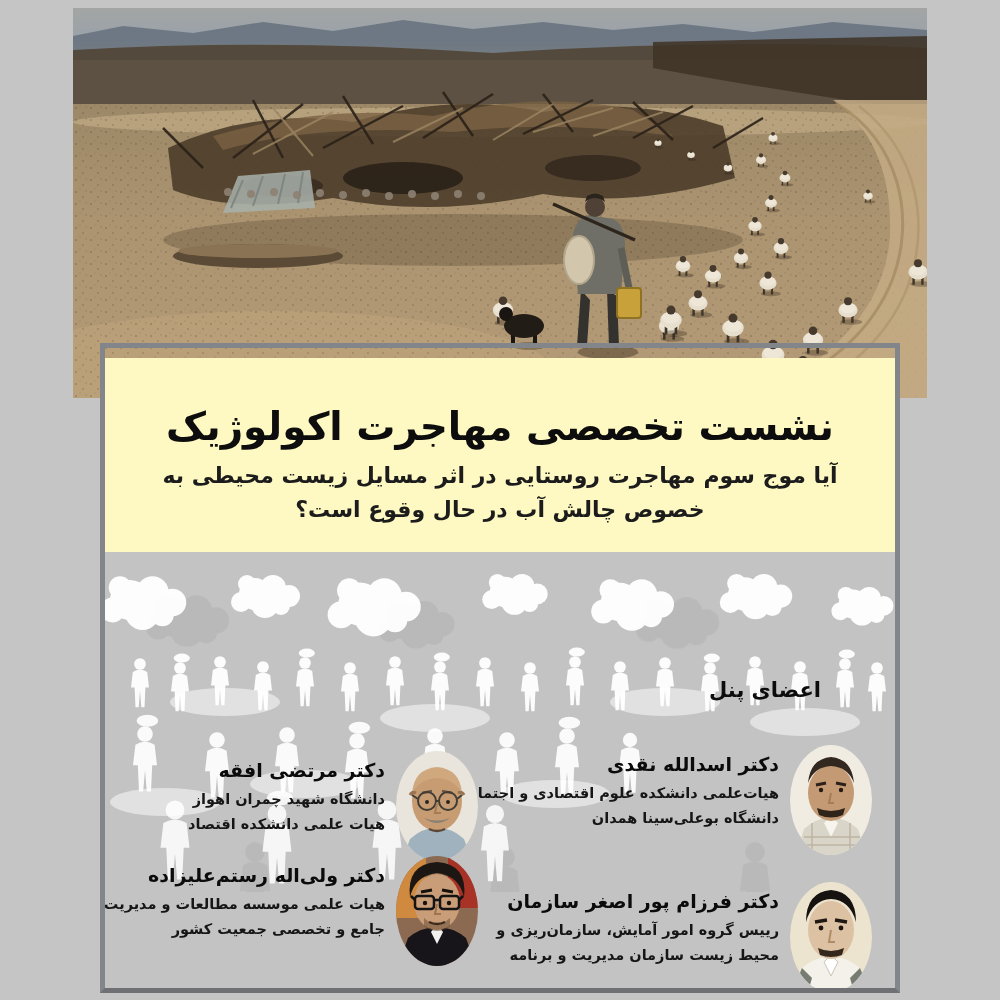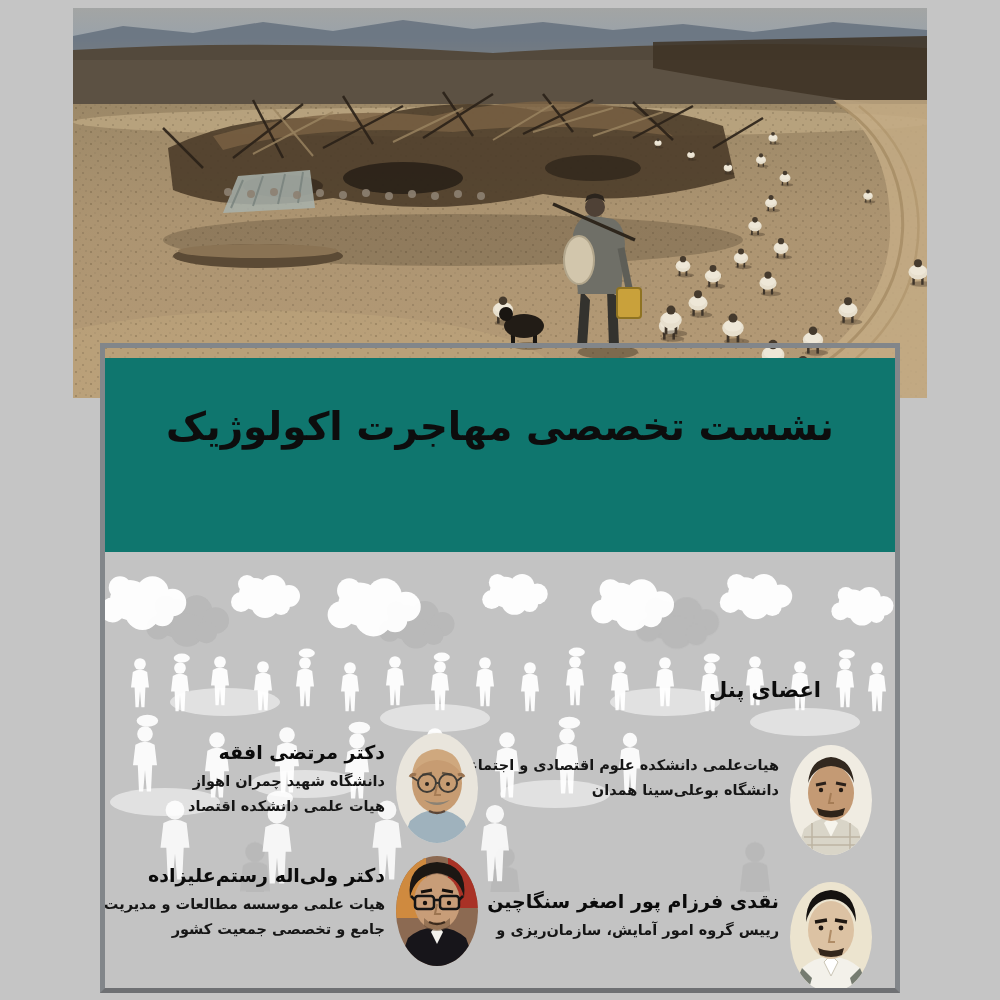--- a/index.html
+++ b/index.html
@@ -14,21 +14,21 @@
   }
   .hero svg{display:block;width:854px;height:390px;}
   
   .card-frame{
     position:absolute;left:100px;top:343px;width:790px;height:640px;
     border:5px solid #82868a;border-bottom-color:#6e7073;
     z-index:4;pointer-events:none;background:transparent;
   }
   .card-inner{
     position:absolute;left:105px;top:358px;width:790px;height:465px;
-    background:#0f766e;z-index:2;
+    background:#fef9c3;z-index:2;
   }
   
   .head-sec{position:absolute;left:0;top:0;width:790px;height:194px;text-align:center;}
   .poster-title{
     direction:rtl;margin:0;padding-top:46px;
     font-size:39px;font-weight:bold;color:#0d0d0d;letter-spacing:-1px;
   }
   .poster-subtitle{
     direction:rtl;max-width:726px;margin:10px auto 0;
     font-size:22px;font-weight:bold;color:#1c1c1c;line-height:1.55;
@@ -49,21 +49,21 @@
     align-items:flex-start;gap:11px;z-index:5;
   }
   .avatar{
     width:82px;height:110px;border-radius:50%;overflow:hidden;flex-shrink:0;
   }
   .avatar svg{display:block;width:82px;height:110px;}
   .m-text{direction:rtl;text-align:right;padding-top:8px;}
   .m-name{font-size:19px;font-weight:bold;color:#0b0b0b;margin:0 0 6px 0;white-space:nowrap;}
   .m-line{font-size:14.5px;font-weight:bold;color:#161616;line-height:1.75;white-space:nowrap;}
   .pos-m0{top:387px;right:23px;}
-  .pos-m1{top:375px;right:417px;justify-content:flex-end;}
+  .pos-m1{top:393px;right:417px;justify-content:flex-end;}
   .pos-m2{top:524px;right:23px;}
   .pos-m3{top:498px;right:417px;}
 </style>
 </head>
 <body>
 
 <div class="hero">
   <svg viewBox="0 0 854 390" preserveAspectRatio="none">
     <defs>
       <linearGradient id="sky" x1="0" y1="0" x2="0" y2="1">
@@ -204,20 +204,21 @@
       <path d="M548,240 L556,280" stroke="#5e5e57" stroke-width="7"></path>
       <rect x="544" y="280" width="24" height="30" rx="3" fill="#c9a13b" stroke="#8f7322" stroke-width="2"></rect>
     </g>
   </svg>
 </div>
 
 <div class="card-inner">
 
   <div class="head-sec">
     <h1 class="poster-title">نشست تخصصی مهاجرت اکولوژیک</h1>
+    <div class="poster-subtitle">آیا موج سوم مهاجرت روستایی در اثر مسایل زیست محیطی به خصوص چالش آب در حال وقوع است؟</div>
   </div>
 
   <div class="crowd-sec">
 
     <svg width="790" height="340" viewBox="0 0 790 340">
       <defs>
         <symbol id="w" overflow="visible">
           <circle cx="0" cy="0" r="6.5"></circle>
           <path d="M-8,9 Q0,4 8,9 L10,26 L6,26 L5,48 L1.5,48 L0,30 L-1.5,48 L-5,48 L-6,26 L-10,26 Z"></path>
         </symbol>
@@ -327,20 +328,21 @@
         <ellipse cx="41" cy="48" rx="23" ry="28" fill="#c49a74"></ellipse>
         <path d="M18,38 Q20,14 41,12 Q62,14 64,38 Q58,22 41,21 Q24,22 18,38 Z" fill="#32281f"></path>
         <path d="M26,40 L36,38 M46,38 L56,40" stroke="#2b211a" stroke-width="3"></path>
         <circle cx="31" cy="45" r="2.2" fill="#241b14"></circle>
           <circle cx="51" cy="45" r="2.2" fill="#241b14"></circle>
         <path d="M41,48 L39,58 L44,58" stroke="#a57c55" stroke-width="2" fill="none"></path>
         <path d="M27,63 Q41,69 55,63 L53,70 Q41,75 29,70 Z" fill="#2f2419"></path>
       </svg>
     </div>
     <div class="m-text">
+      <div class="m-name">دکتر اسدالله نقدی</div>
       <div class="m-line">هیات‌علمی دانشکده علوم اقتصادی و اجتماعی</div>
       <div class="m-line">دانشگاه بوعلی‌سینا همدان</div>
     </div>
   </div>
 
   <div class="member pos-m1">
     <div class="avatar">
       <svg viewBox="0 0 82 110">
         <rect width="82" height="110" fill="#e9e5dc"></rect>
         <path d="M6,110 L14,88 Q27,76 41,77 Q55,76 68,88 L76,110 Z" fill="#9fb2bd"></path>
@@ -376,22 +378,23 @@
         <ellipse cx="41" cy="48" rx="23" ry="29" fill="#dcc2a3"></ellipse>
         <path d="M16,40 Q16,10 41,8 Q66,10 66,40 Q60,18 41,17 Q22,18 16,40 Z" fill="#151210"></path>
         <path d="M25,40 L37,38 M45,38 L57,40" stroke="#201812" stroke-width="3.5"></path>
         <circle cx="31" cy="46" r="2.4" fill="#1d1510"></circle>
           <circle cx="51" cy="46" r="2.4" fill="#1d1510"></circle>
         <path d="M41,48 L39,60 L45,60" stroke="#b08c66" stroke-width="2" fill="none"></path>
         <path d="M28,66 Q41,72 54,66 L52,73 Q41,77 30,73 Z" fill="#33261c"></path>
       </svg>
     </div>
     <div class="m-text">
-      <div class="m-name">نقدی فرزام پور اصغر سنگاچین</div>
+      <div class="m-name">دکتر فرزام پور اصغر سازمان</div>
       <div class="m-line">رییس گروه امور آمایش، سازمان‌ریزی و</div>
+      <div class="m-line">محیط زیست سازمان مدیریت و برنامه</div>
     </div>
   </div>
 
   <div class="member pos-m3">
     <div class="avatar">
       <svg viewBox="0 0 82 110">
         <rect width="82" height="110" fill="#8c6a52"></rect>
         <rect x="0" y="0" width="30" height="62" fill="#cf8a3f"></rect>
         <rect x="52" y="0" width="30" height="52" fill="#a93226"></rect>
         <path d="M2,110 L12,82 Q26,70 41,72 Q56,70 70,82 L80,110 Z" fill="#17151a"></path>

